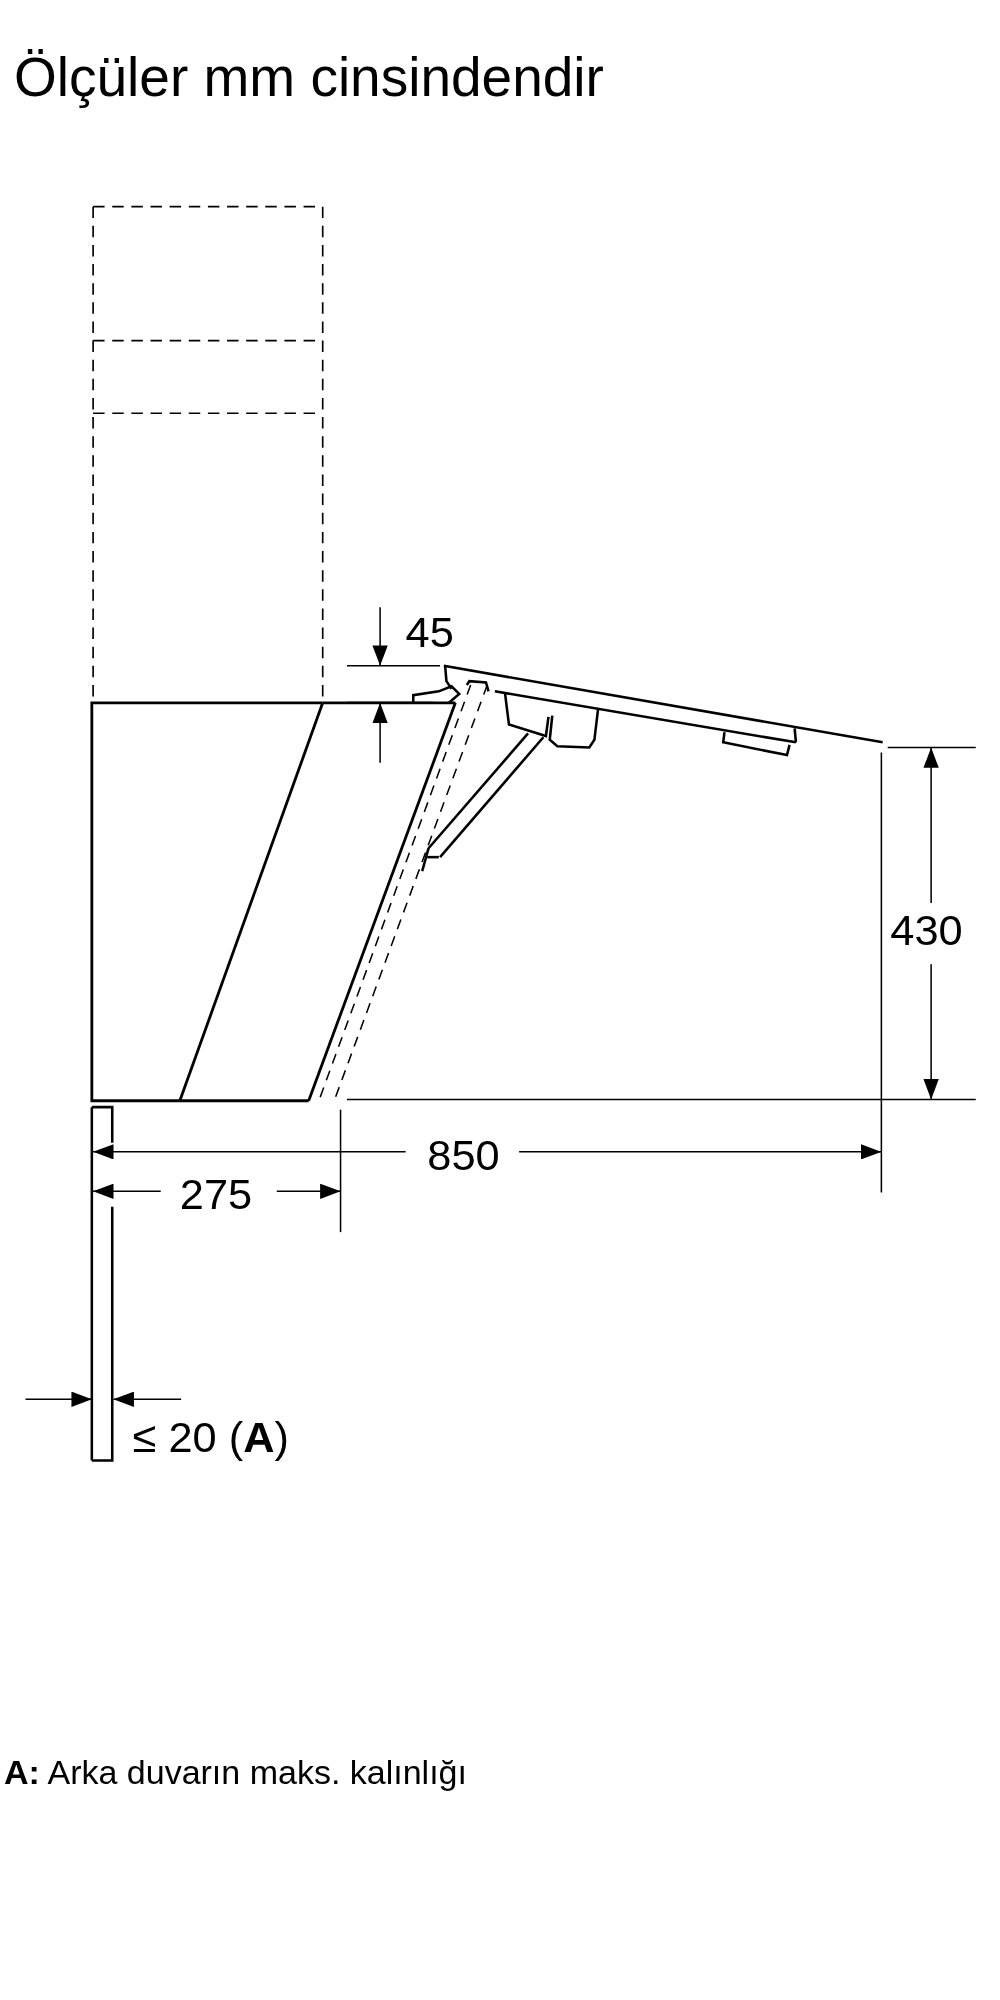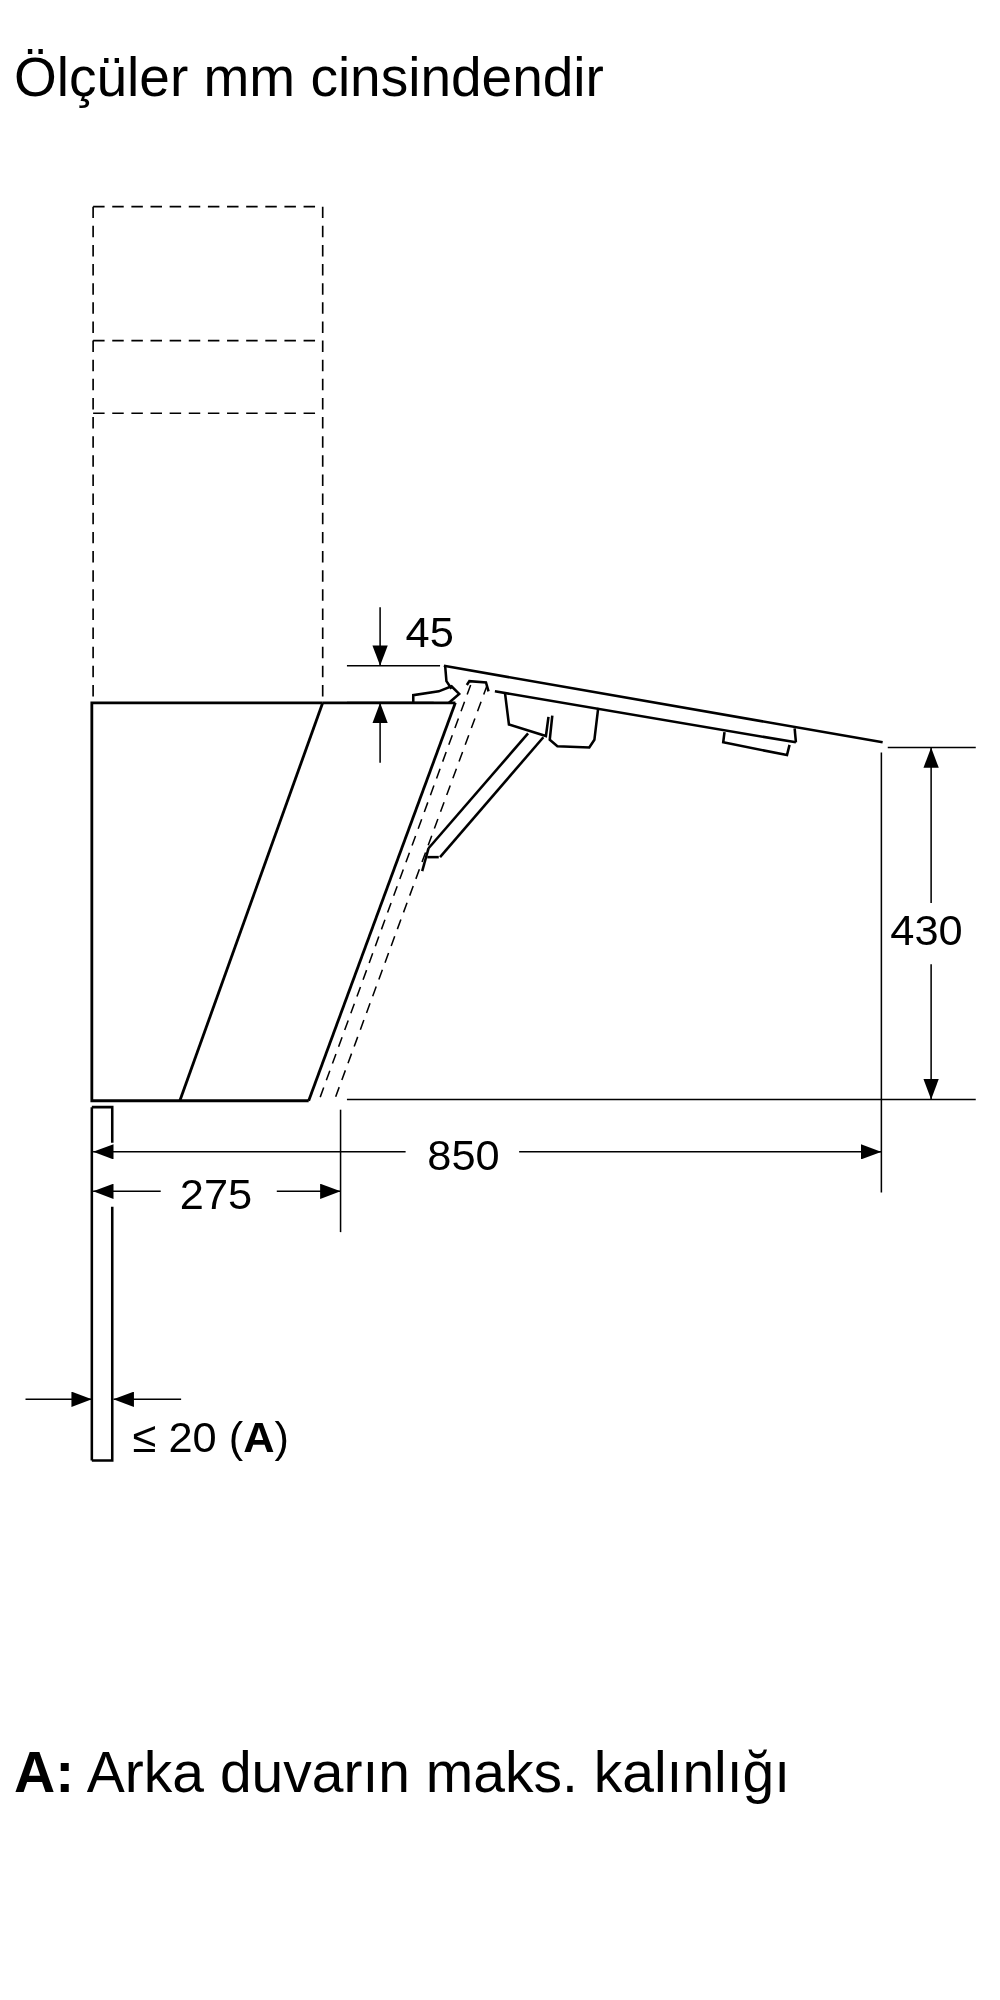--- a/index.html
+++ b/index.html
@@ -1,18 +1,18 @@
 <!DOCTYPE html>
 <html><head>
 <meta charset="utf-8">
 <style>
   html,body{margin:0;padding:0;background:#fff;}
   body{width:1000px;height:2000px;position:relative;overflow:hidden;font-family:"Liberation Sans",sans-serif;color:#000;}
   .page-title{position:absolute;left:14px;top:6px;font-size:55px;line-height:54px;white-space:nowrap;margin-top:44px;}
-  .footnote{position:absolute;left:14px;top:1745px;font-size:57px;line-height:54px;white-space:nowrap;}
+  .footnote{position:absolute;left:4px;top:1745px;font-size:34px;line-height:54px;white-space:nowrap;}
   .footnote b{font-weight:bold;}
   svg{position:absolute;left:0;top:0;}
   .lbl{font-family:"Liberation Sans",sans-serif;font-size:34px;fill:#000;}
 </style>
 </head>
 <body>
 
 <div class="page-title">Ölçüler mm cinsindendir</div>
 
 <svg width="1000" height="2000" viewBox="0 0 784 1568" xmlns="http://www.w3.org/2000/svg">

